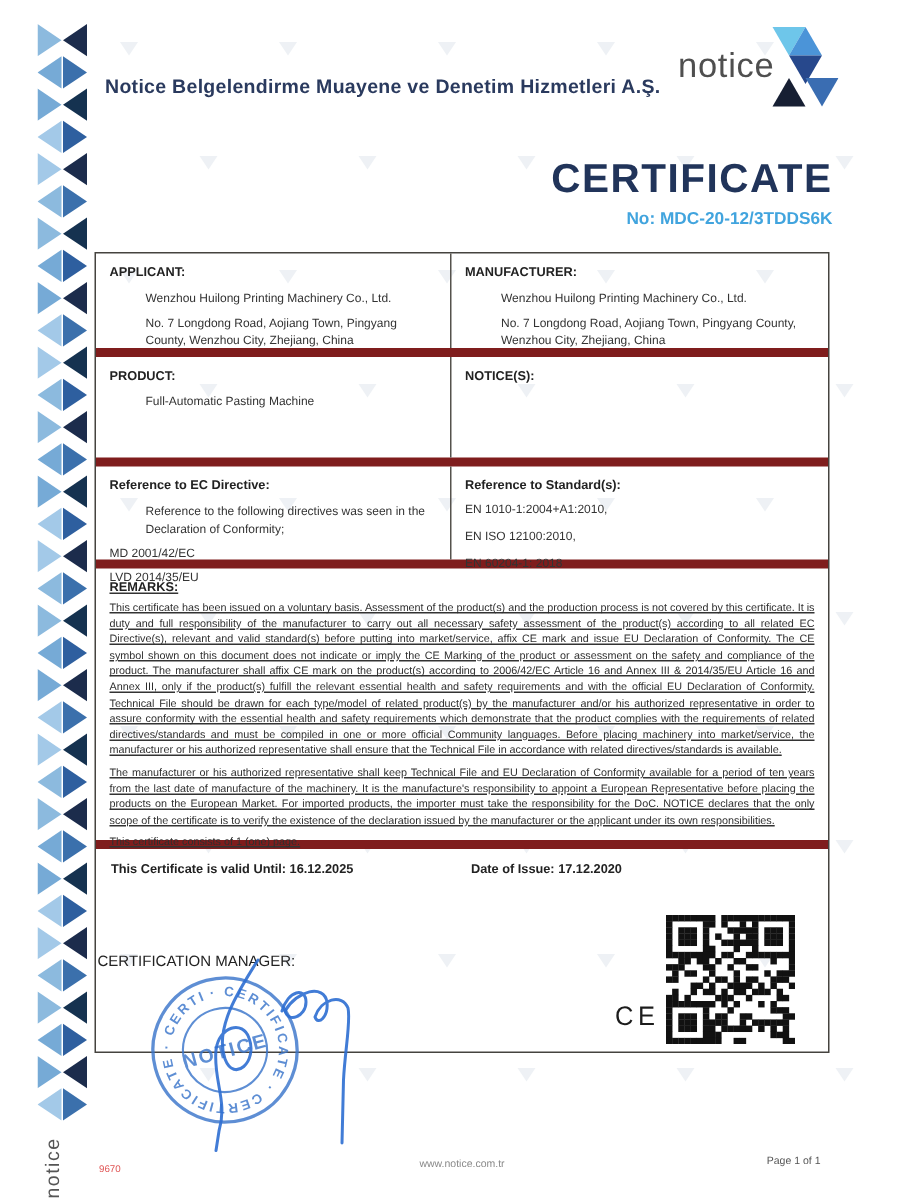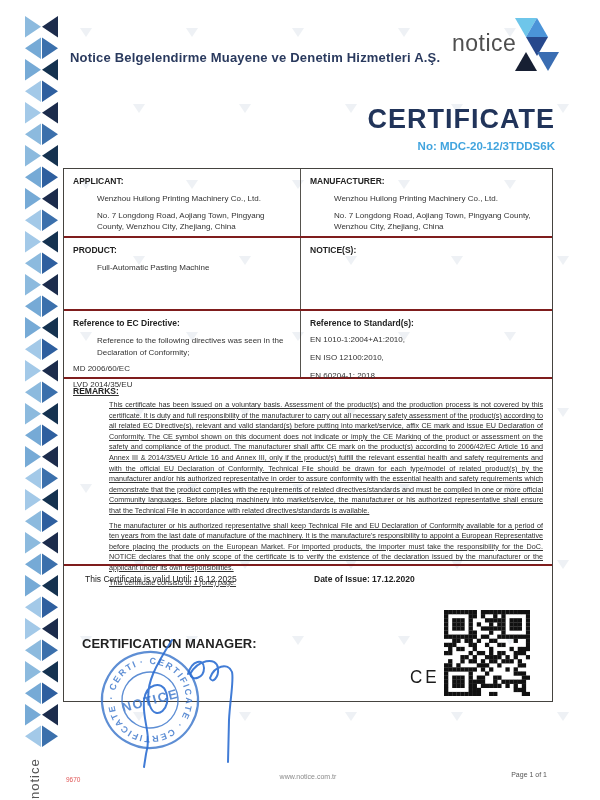--- a/index.html
+++ b/index.html
@@ -17,36 +17,36 @@
   .center-col{position:absolute;left:65px;width:490px;text-align:right;z-index:1;}
   .cert-title{top:104px;font-size:27px;font-weight:bold;color:#21345a;letter-spacing:1px;}
   .cert-no{top:140px;font-size:11.5px;font-weight:bold;color:#41a4de;}
   
   #strip{position:absolute;left:25px;top:16px;z-index:1;}
   .side-word{position:absolute;left:27px;top:799px;transform:rotate(-90deg);
       transform-origin:0 0;font-size:13px;color:#555;letter-spacing:1px;z-index:1;}
   
   .tbl{position:absolute;left:63px;top:168px;width:490px;height:534px;
        border:1.4px solid #45433f;z-index:1;box-sizing:border-box;background:transparent;}
-  .row{display:flex;box-sizing:border-box;border-bottom:2px solid #7f1d1d;}
+  .row{display:flex;box-sizing:border-box;border-bottom:6px solid #7f1d1d;}
   .r1{height:69px}.r2{height:73px}.r3{height:68px}.r4{height:187px}
   .r5{height:135px;border-bottom:none;position:relative;}
   .cell{box-sizing:border-box;padding:7px 9px;}
   .cl{width:237px;border-right:1px solid #55524d;}
   .cr{flex:1;}
   .full{width:100%;text-decoration:underline;}
   .lbl{font-weight:bold;font-size:8.5px;color:#222;}
   .txt{font-size:8px;color:#333;margin-top:7px;line-height:1.45;margin-left:24px;}
   .addr{margin-top:5px;}
   .li{font-size:8px;color:#333;margin-top:5px;line-height:1.4;}
   .std{font-size:8px;color:#333;margin-top:6px;line-height:1.5;}
-  .rp{font-size:7.2px;line-height:10.6px;text-align:justify;color:#2f2f2f;margin-top:4px;margin-left:36px;}
-  .valid{position:absolute;left:21px;top:8px;font-size:8.5px;font-weight:normal;color:#222;}
+  .rp{font-size:7.2px;line-height:10.6px;text-align:justify;color:#2f2f2f;margin-top:4px;}
+  .valid{position:absolute;left:10px;top:8px;font-size:8.5px;font-weight:bold;color:#222;}
   .issue{position:absolute;left:250px;top:8px;font-size:8.5px;font-weight:bold;color:#222;}
-  .cm{position:absolute;left:18px;top:70px;font-size:13px;font-weight:bold;color:#222;}
+  .cm{position:absolute;left:1px;top:70px;font-size:10px;font-weight:normal;color:#222;}
   .ce{position:absolute;left:346px;top:102px;font-size:17px;color:#1c1c1c;
       letter-spacing:3px;transform:scaleY(1.05);}
   #qr{position:absolute;left:380px;top:44px;}
   
   #stamp{position:absolute;left:88px;top:634px;z-index:2;}
   
   .doc-num{position:absolute;left:66px;top:776px;font-size:6.5px;color:#e05555;z-index:1;}
   .website{position:absolute;left:63px;width:490px;top:773px;text-align:center;
       font-size:7px;color:#8a8a8a;z-index:1;}
   .pageno{position:absolute;right:53px;top:771px;font-size:7px;color:#555;z-index:1;}
@@ -219,21 +219,21 @@
       </div>
       <div class="cell cr">
         <div class="lbl">NOTICE(S):</div>
       </div>
     </div>
 
     <div class="row r3">
       <div class="cell cl">
         <div class="lbl">Reference to EC Directive:</div>
         <div class="txt">Reference to the following directives was seen in the Declaration of Conformity;</div>
-        <div class="li">MD 2006/60/EC</div>
+        <div class="li">MD 2001/42/EC</div>
         <div class="li">LVD 2014/35/EU</div>
       </div>
       <div class="cell cr">
         <div class="lbl">Reference to Standard(s):</div>
         <div class="std">EN 1010-1:2004+A1:2010,</div>
         <div class="std">EN ISO 12100:2010,</div>
         <div class="std">EN 60204-1: 2018</div>
       </div>
     </div>
 

